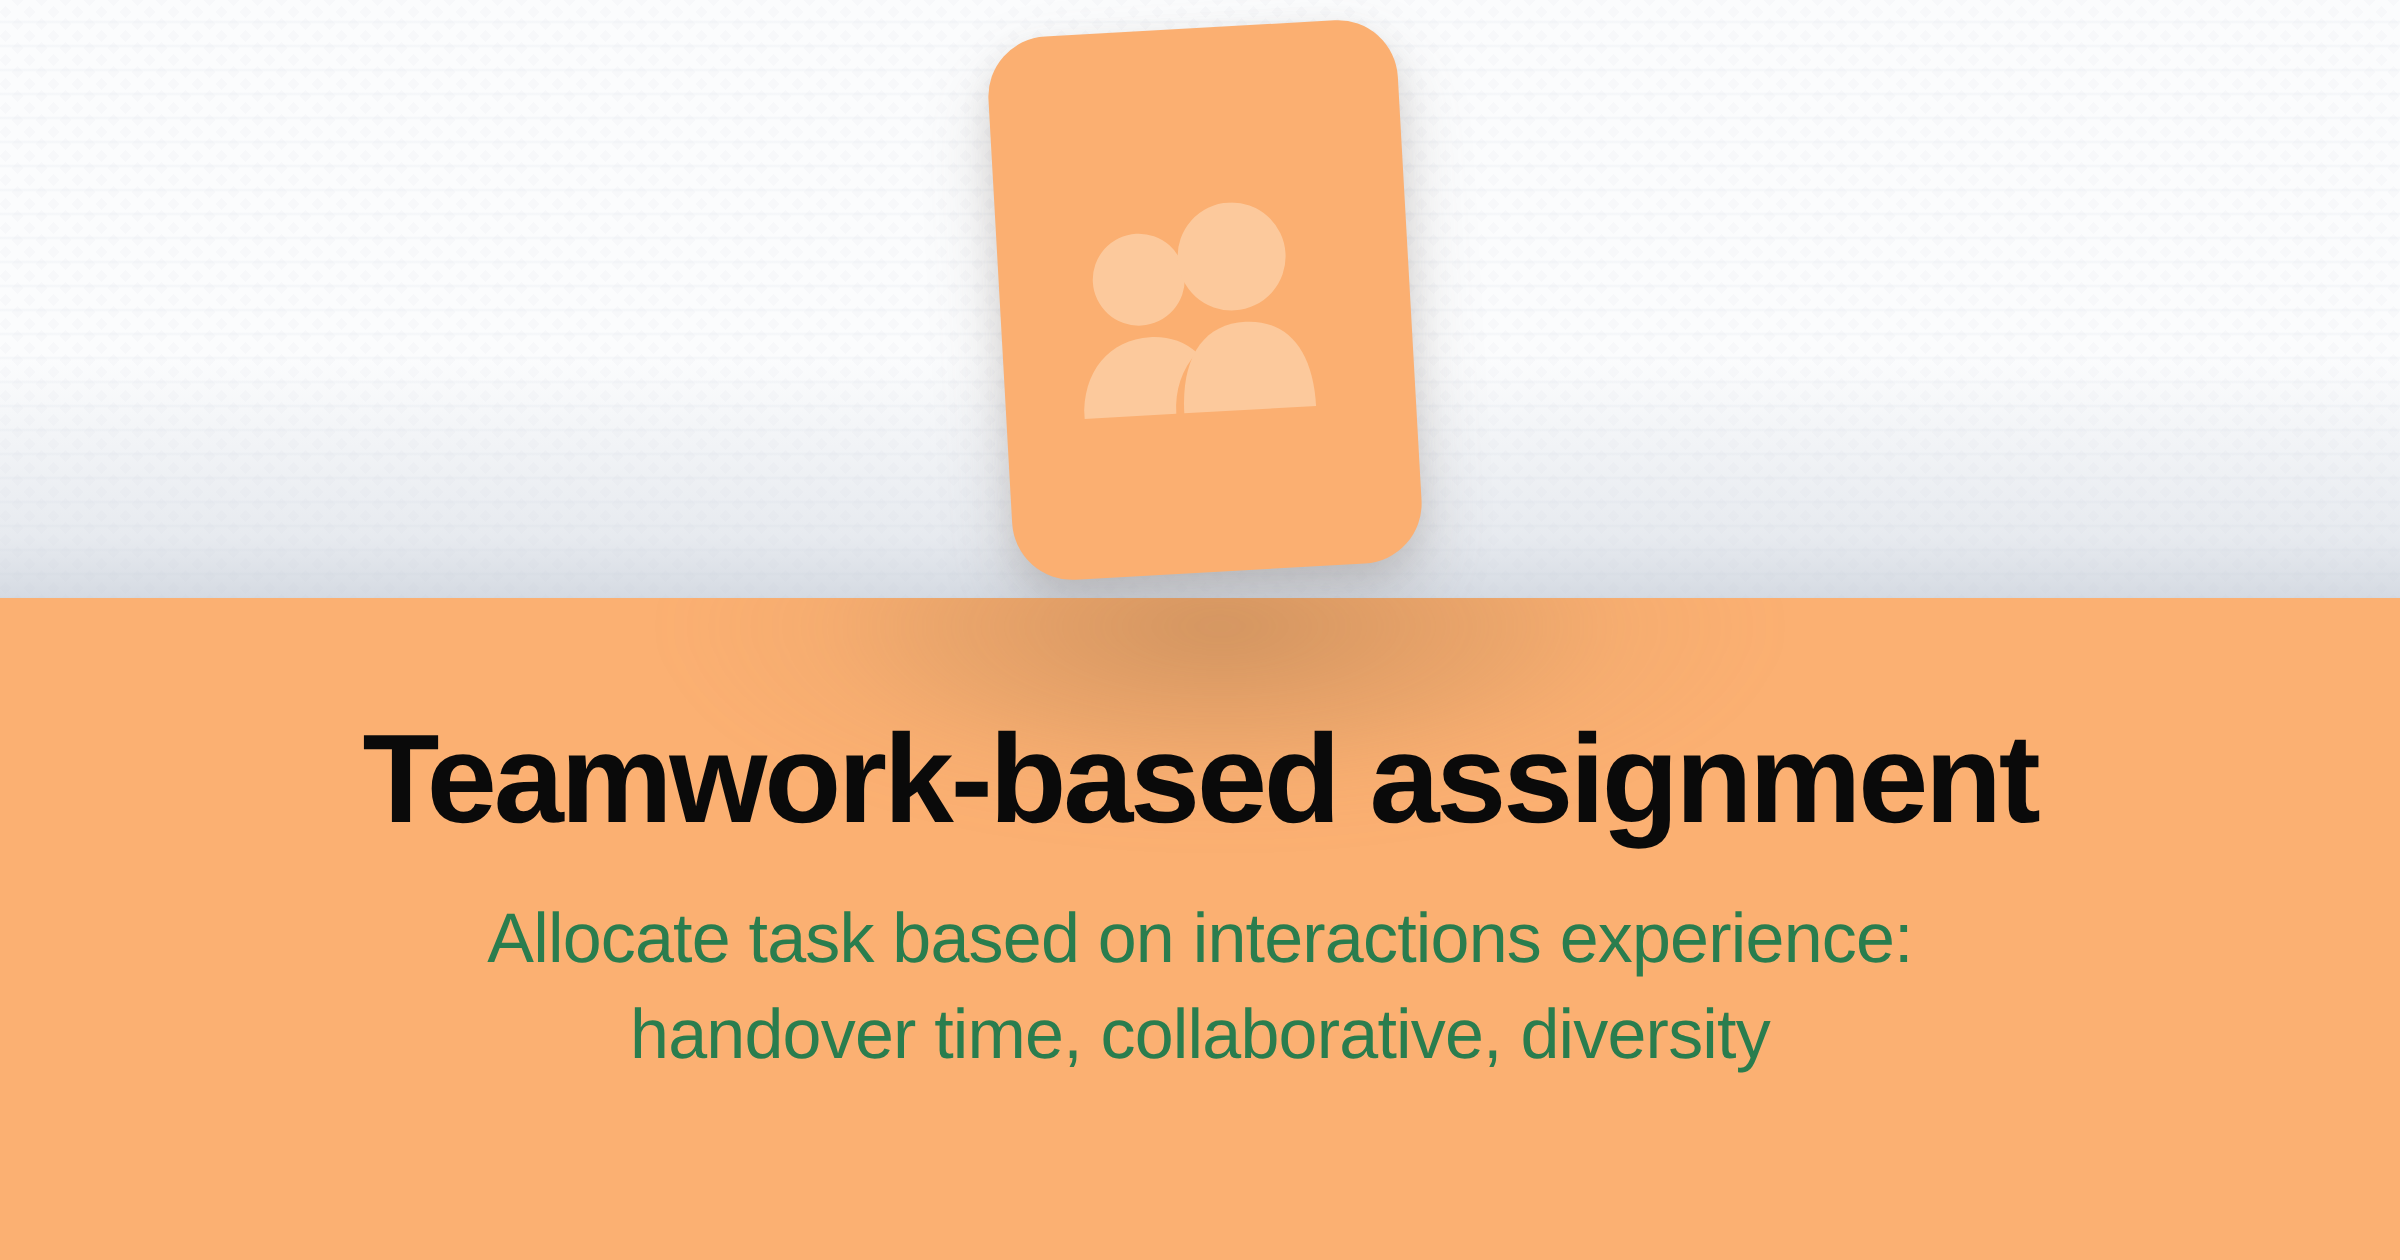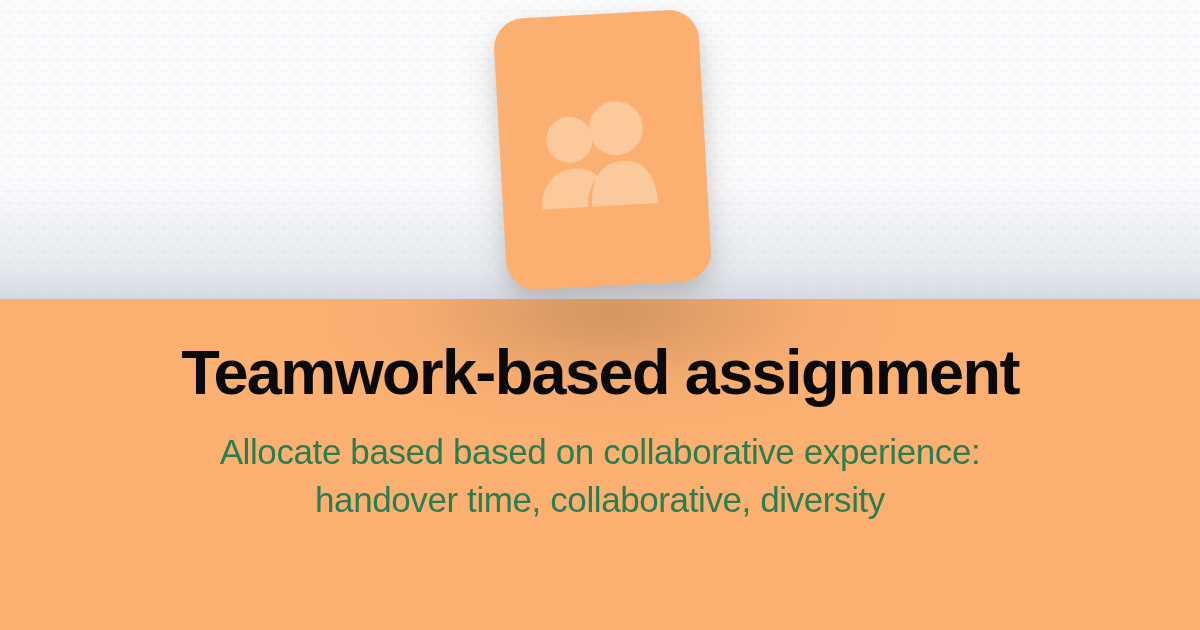--- a/index.html
+++ b/index.html
@@ -111,21 +111,21 @@
     background:radial-gradient(ellipse 50% 50% at 50% 42%, rgba(150,108,70,0.40) 0%, rgba(160,116,76,0.22) 42%, rgba(170,125,84,0.06) 72%, rgba(170,125,84,0) 100%);
     filter:blur(10px);
     pointer-events:none;
   }
 
   
   .caption-inner {
     position:absolute;
     left:0; right:0;
     top:0;
-    padding:0 24px;
+    padding:18px 24px;
     text-align:center;
   }
   .og-title {
     margin-top:40px;
     font-family:"Liberation Sans", sans-serif;
     font-size:63px;
     line-height:1.06;
     font-weight:700;
     letter-spacing:-1.6px;
     color:#0a0a0a;
@@ -167,19 +167,19 @@
     </div>
   </div>
 
   <div class="caption-band">
     <div class="band-shadow"></div>
 
     <div class="caption-inner">
       <h1 class="og-title">Teamwork-based assignment</h1>
 
       <p class="og-subtitle">
-        <span class="sub-line">Allocate based based on collaborative experience:</span>
+        <span class="sub-line">Allocate task based on interactions experience:</span>
         <span class="sub-line">handover time, collaborative, diversity</span>
       </p>
     </div>
   </div>
 
 </div>
 
 </body></html>

